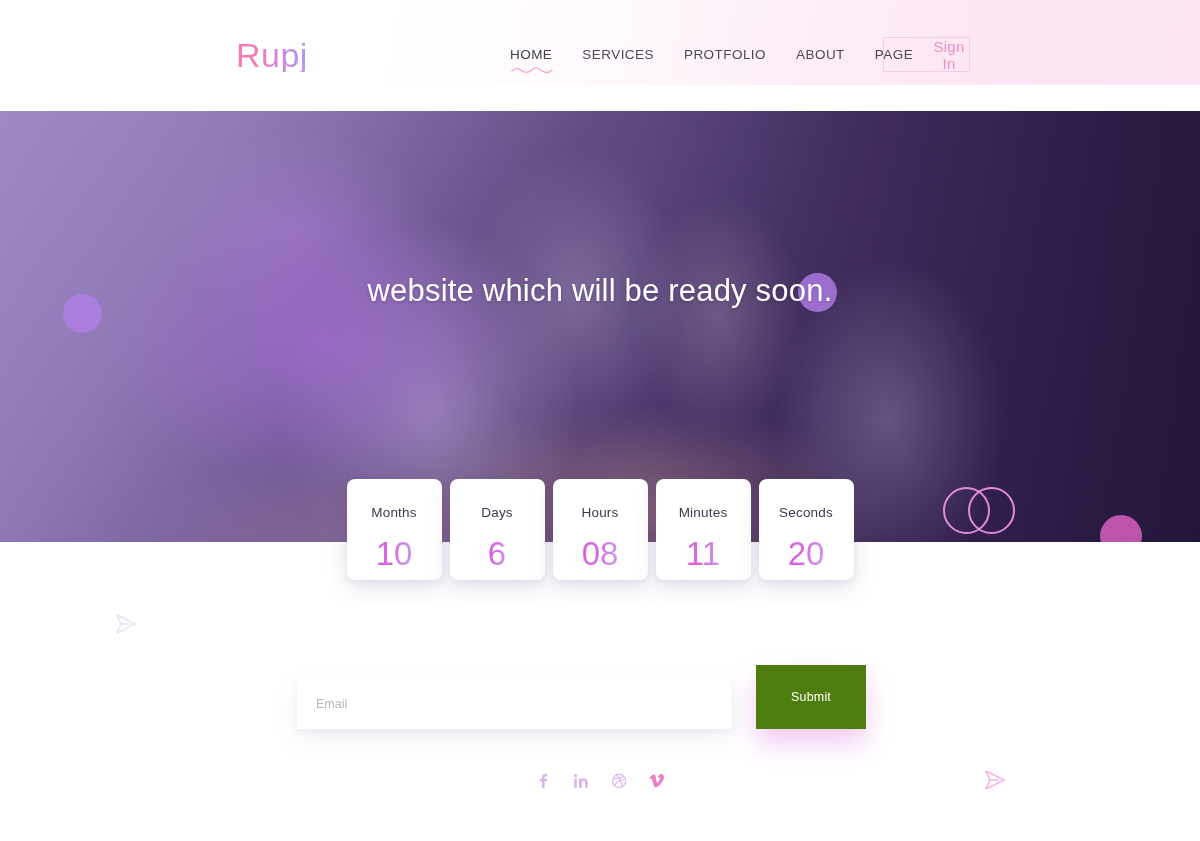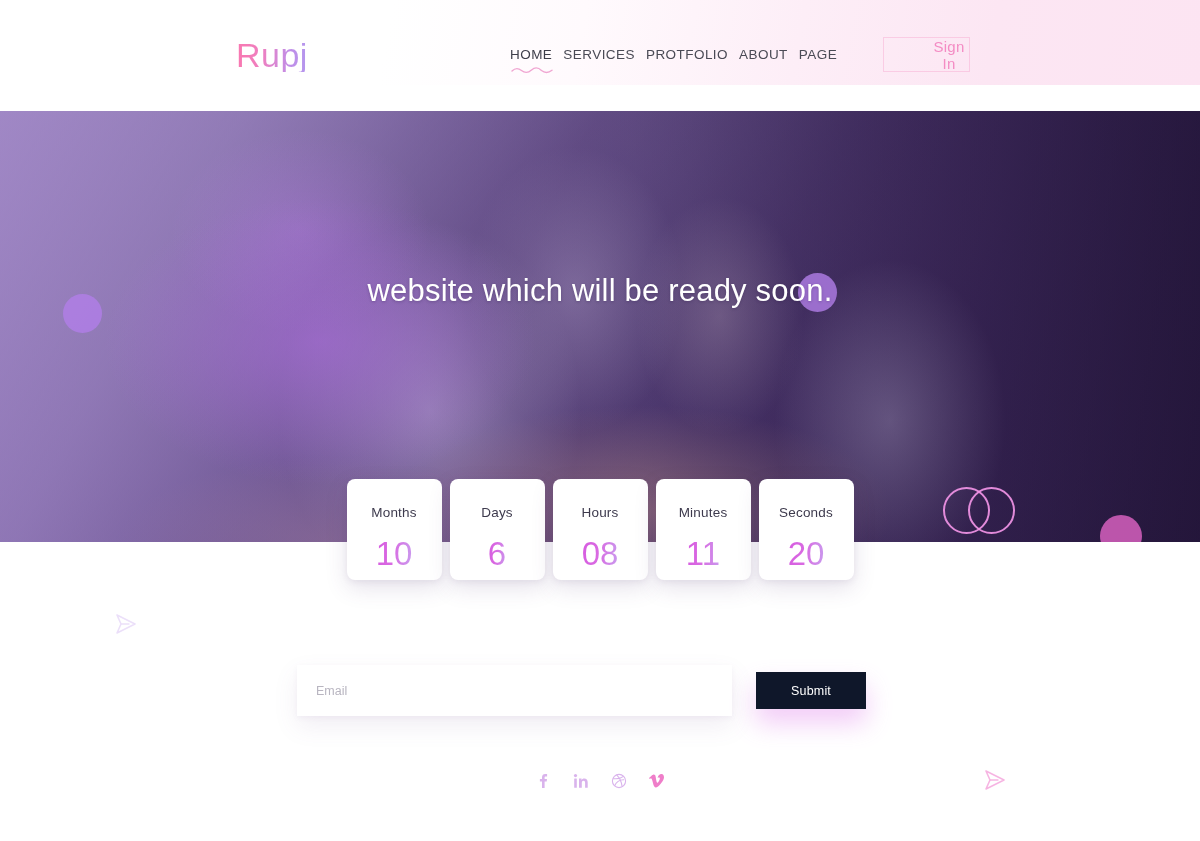--- a/index.html
+++ b/index.html
@@ -26,21 +26,21 @@
     position: absolute; left: 232px; top: 38px;
     font-size: 34px; font-weight: 400; letter-spacing: .5px;
     background: linear-gradient(90deg, #f978b0 0%, #ef7fc0 35%, #c08ee8 75%, #b497ee 100%);
     -webkit-background-clip: text; background-clip: text;
     -webkit-text-fill-color: transparent; color: #e57fbe;
     line-height: 1;
     cursor: pointer;
   }
   .nav {
     position: absolute; left: 506px; top: 47px;
-    display: flex; align-items: flex-start; gap: 11px;
+    display: flex; align-items: flex-start; gap: 30px;
   }
   .nav-item {
     position: relative;
     font-size: 13.5px; letter-spacing: .45px;
     color: #4a4a55; cursor: pointer; white-space: nowrap;
     padding-bottom: 2px;
   }
   .nav-item.active { color: #3e3e4a; }
   .wave-underline {
     position: absolute; left: 1px; top: 19px;
@@ -136,37 +136,37 @@
     margin-top: 17px;
     font-size: 33px; font-weight: 400; line-height: 1;
     background: linear-gradient(95deg, #d65be0 0%, #d96ae2 45%, #c99bee 100%);
     -webkit-background-clip: text; background-clip: text;
     -webkit-text-fill-color: transparent; color: #d65be0;
   }
 
   
   .subscribe {
     position: absolute; left: 297px; top: 665px;
-    display: flex; align-items: center;
+    display: flex; align-items: flex-end;
   }
   .email-input {
     width: 435px; height: 51px;
     border: none; outline: none;
     background: #ffffff;
     box-shadow: 0 10px 24px rgba(120,90,150,0.10), 0 2px 5px rgba(120,90,150,0.06);
     padding: 0 19px;
     font-size: 12.5px; color: #55525f;
     font-family: "Liberation Sans", sans-serif;
   }
   .email-input::placeholder { color: #b8b5c0; font-size: 12.5px; }
   .submit-btn {
     margin-left: 24px;
-    width: 110px; height: 37px;
+    width: 110px; height: 64px;
     border: none; cursor: pointer;
-    background: #0f172a; color: #ffffff;
+    background: #4d7c0f; color: #ffffff;
     font-size: 12.5px; letter-spacing: .2px;
     font-family: "Liberation Sans", sans-serif;
     box-shadow: 0 14px 26px rgba(217,98,232,0.33);
   }
 
   
   .social {
     position: absolute; left: 0; right: 0; top: 772px;
     display: flex; justify-content: center; align-items: center; gap: 20px;
   }

